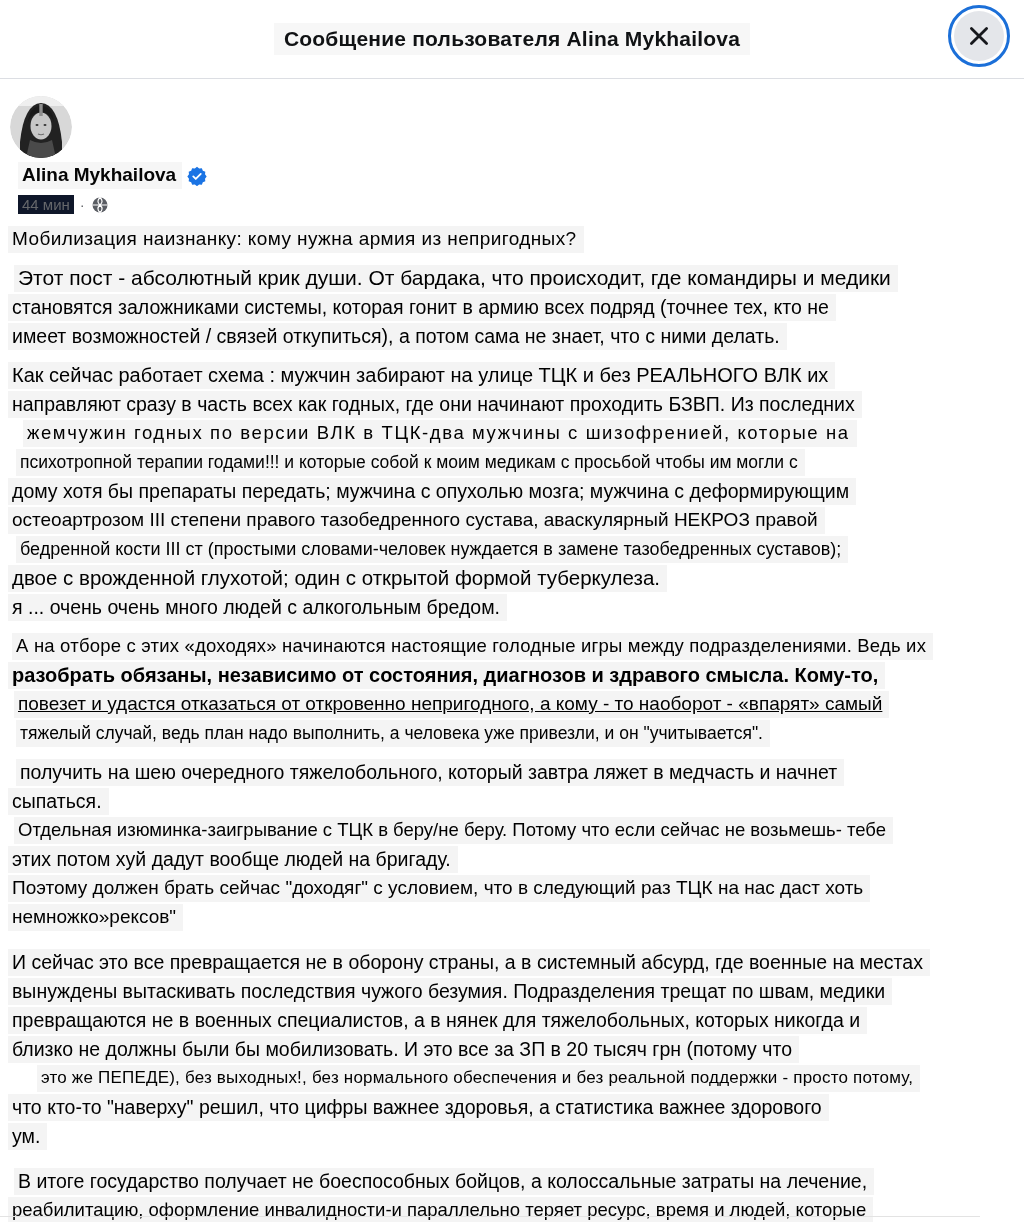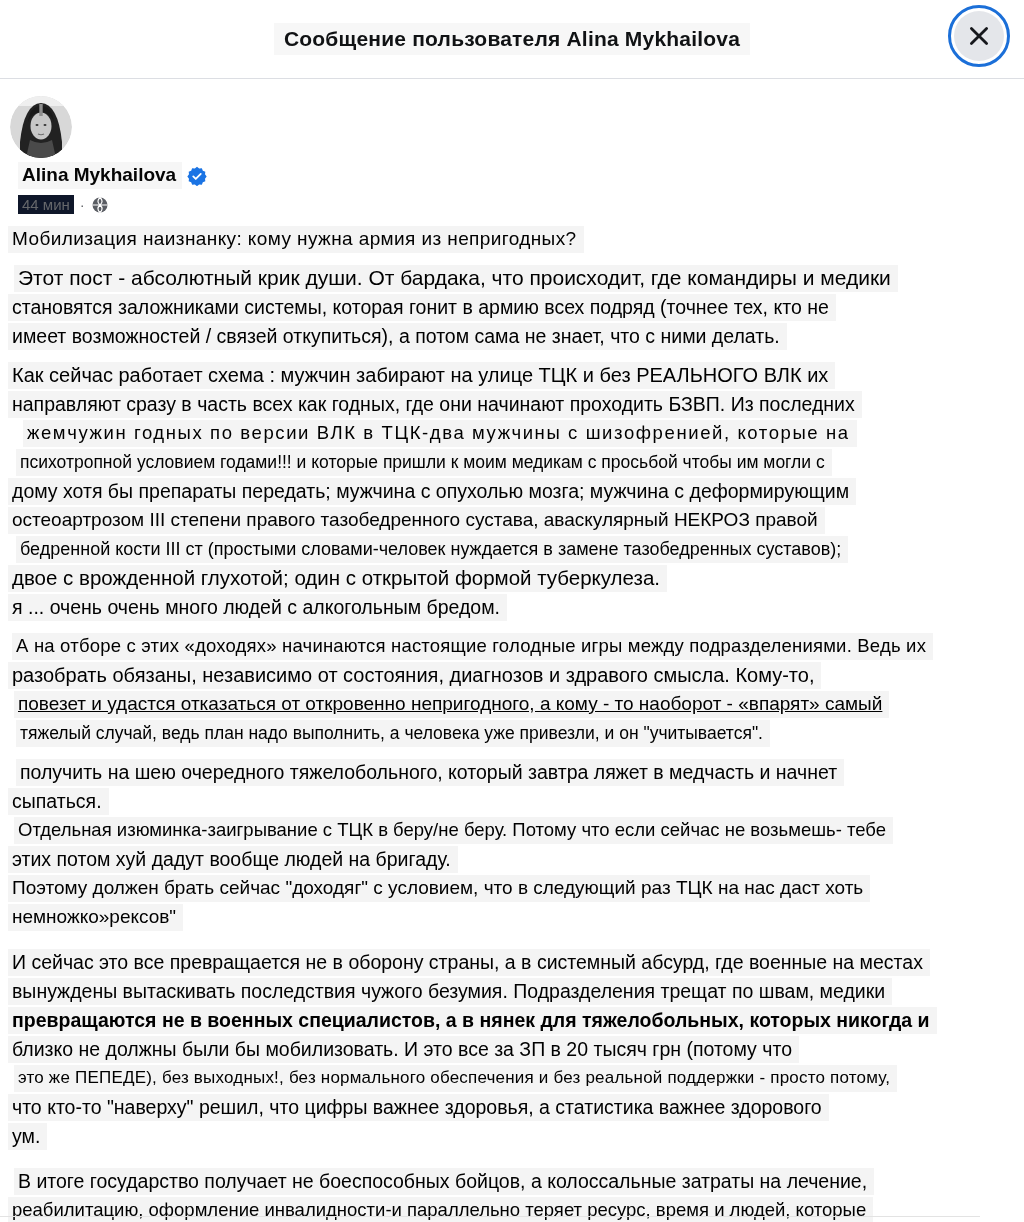--- a/index.html
+++ b/index.html
@@ -120,47 +120,47 @@
     </div>
     <div class="para">
       <div class="pline" style="margin-left: 6px;"><span class="hl" style="font-size: 21px;">Этот пост - абсолютный крик души. От бардака, что происходит, где командиры и медики</span></div>
       <div class="pline"><span class="hl" style="font-size: 19.5px;">становятся заложниками системы, которая гонит в армию всех подряд (точнее тех, кто не</span></div>
       <div class="pline"><span class="hl" style="font-size: 19.5px;">имеет возможностей / связей откупиться), а потом сама не знает, что с ними делать.</span></div>
     </div>
     <div class="para">
       <div class="pline"><span class="hl" style="font-size: 20px;">Как сейчас работает схема : мужчин забирают на улице ТЦК и без РЕАЛЬНОГО ВЛК их</span></div>
       <div class="pline"><span class="hl" style="font-size: 19.5px;">направляют сразу в часть всех как годных, где они начинают проходить БЗВП. Из последних</span></div>
       <div class="pline"><span class="hl" style="font-size: 18.5px; letter-spacing: 1.6px; margin-left: 15px;">жемчужин годных по версии ВЛК в ТЦК-два мужчины с шизофренией, которые на</span></div>
-      <div class="pline" style="margin-left: 8px;"><span class="hl" style="font-size: 17.5px;">психотропной условием годами!!! и которые пришли к моим медикам с просьбой чтобы им могли с</span></div>
+      <div class="pline" style="margin-left: 8px;"><span class="hl" style="font-size: 17.5px;">психотропной терапии годами!!! и которые собой к моим медикам с просьбой чтобы им могли с</span></div>
       <div class="pline"><span class="hl" style="font-size: 19.5px;">дому хотя бы препараты передать; мужчина с опухолью мозга; мужчина с деформирующим</span></div>
       <div class="pline"><span class="hl" style="font-size: 19px;">остеоартрозом III степени правого тазобедренного сустава, аваскулярный НЕКРОЗ правой</span></div>
       <div class="pline" style="margin-left: 8px;"><span class="hl" style="font-size: 18px;">бедренной кости III ст (простыми словами-человек нуждается в замене тазобедренных суставов);</span></div>
       <div class="pline"><span class="hl" style="font-size: 20.5px;">двое с врожденной глухотой; один с открытой формой туберкулеза.</span></div>
       <div class="pline"><span class="hl" style="font-size: 19.5px;">я ... очень очень много людей с алкогольным бредом.</span></div>
     </div>
     <div class="para">
       <div class="pline" style="margin-left: 4px;"><span class="hl" style="font-size: 18.5px; letter-spacing: 0.2px;">А на отборе с этих «доходях» начинаются настоящие голодные игры между подразделениями. Ведь их</span></div>
-      <div class="pline"><span class="hl" style="font-size: 20px;">разобрать обязаны, независимо от состояния, диагнозов и здравого смысла. Кому-то,</span></div>
+      <div class="pline"><span class="hl" style="font-size: 20px; font-weight: bold;">разобрать обязаны, независимо от состояния, диагнозов и здравого смысла. Кому-то,</span></div>
       <div class="pline" style="margin-left: 6px;"><span class="hl" style="font-size: 19px; text-decoration: underline;">повезет и удастся отказаться от откровенно непригодного, а кому - то наоборот - «впарят» самый</span></div>
       <div class="pline" style="margin-left: 8px;"><span class="hl" style="font-size: 17.5px;">тяжелый случай, ведь план надо выполнить, а человека уже привезли, и он "учитывается".</span></div>
     </div>
     <div class="para">
       <div class="pline" style="margin-left: 8px;"><span class="hl" style="font-size: 19.5px;">получить на шею очередного тяжелобольного, который завтра ляжет в медчасть и начнет</span></div>
       <div class="pline"><span class="hl" style="font-size: 19.5px;">сыпаться.</span></div>
       <div class="pline" style="margin-left: 6px;"><span class="hl" style="font-size: 18.5px;">Отдельная изюминка-заигрывание с ТЦК в беру/не беру. Потому что если сейчас не возьмешь- тебе</span></div>
       <div class="pline"><span class="hl" style="font-size: 19.5px;">этих потом хуй дадут вообще людей на бригаду.</span></div>
       <div class="pline"><span class="hl" style="font-size: 19px;">Поэтому должен брать сейчас "доходяг" с условием, что в следующий раз ТЦК на нас даст хоть</span></div>
       <div class="pline"><span class="hl" style="font-size: 19px;">немножко»рексов"</span></div>
     </div>
     <div class="para big-gap">
       <div class="pline"><span class="hl" style="font-size: 19.5px;">И сейчас это все превращается не в оборону страны, а в системный абсурд, где военные на местах</span></div>
       <div class="pline"><span class="hl" style="font-size: 19.5px;">вынуждены вытаскивать последствия чужого безумия. Подразделения трещат по швам, медики</span></div>
-      <div class="pline"><span class="hl" style="font-size: 19.5px; font-weight: bold;">превращаются не в военных специалистов, а в нянек для тяжелобольных, которых никогда и</span></div>
+      <div class="pline"><span class="hl" style="font-size: 19.5px;">превращаются не в военных специалистов, а в нянек для тяжелобольных, которых никогда и</span></div>
       <div class="pline"><span class="hl" style="font-size: 19.5px;">близко не должны были бы мобилизовать. И это все за ЗП в 20 тысяч грн (потому что</span></div>
-      <div class="pline" style="margin-left: 6px;"><span class="hl" style="font-size: 17px; letter-spacing: 0.2px;">это же ПЕПЕДЕ), без выходных!, без нормального обеспечения и без реальной поддержки - просто потому,</span></div>
+      <div class="pline" style="margin-left: 6px;"><span class="hl" style="font-size: 17px; letter-spacing: 0.2px; margin-left: 23px;">это же ПЕПЕДЕ), без выходных!, без нормального обеспечения и без реальной поддержки - просто потому,</span></div>
       <div class="pline"><span class="hl" style="font-size: 19.5px;">что кто-то "наверху" решил, что цифры важнее здоровья, а статистика важнее здорового</span></div>
       <div class="pline"><span class="hl" style="font-size: 19.5px;">ум.</span></div>
     </div>
     <div class="para big-gap">
       <div class="pline" style="margin-left: 6px;"><span class="hl" style="font-size: 19.5px;">В итоге государство получает не боеспособных бойцов, а колоссальные затраты на лечение,</span></div>
       <div class="pline"><span class="hl" style="font-size: 18.5px;">реабилитацию, оформление инвалидности-и параллельно теряет ресурс, время и людей, которые</span></div>
       <div class="pline"><span class="hl" style="font-size: 20px;">могли бы реально усилить оборону. Все проигрывают: армия, медики, общество, сама</span></div>
     </div>
   </div>
 

